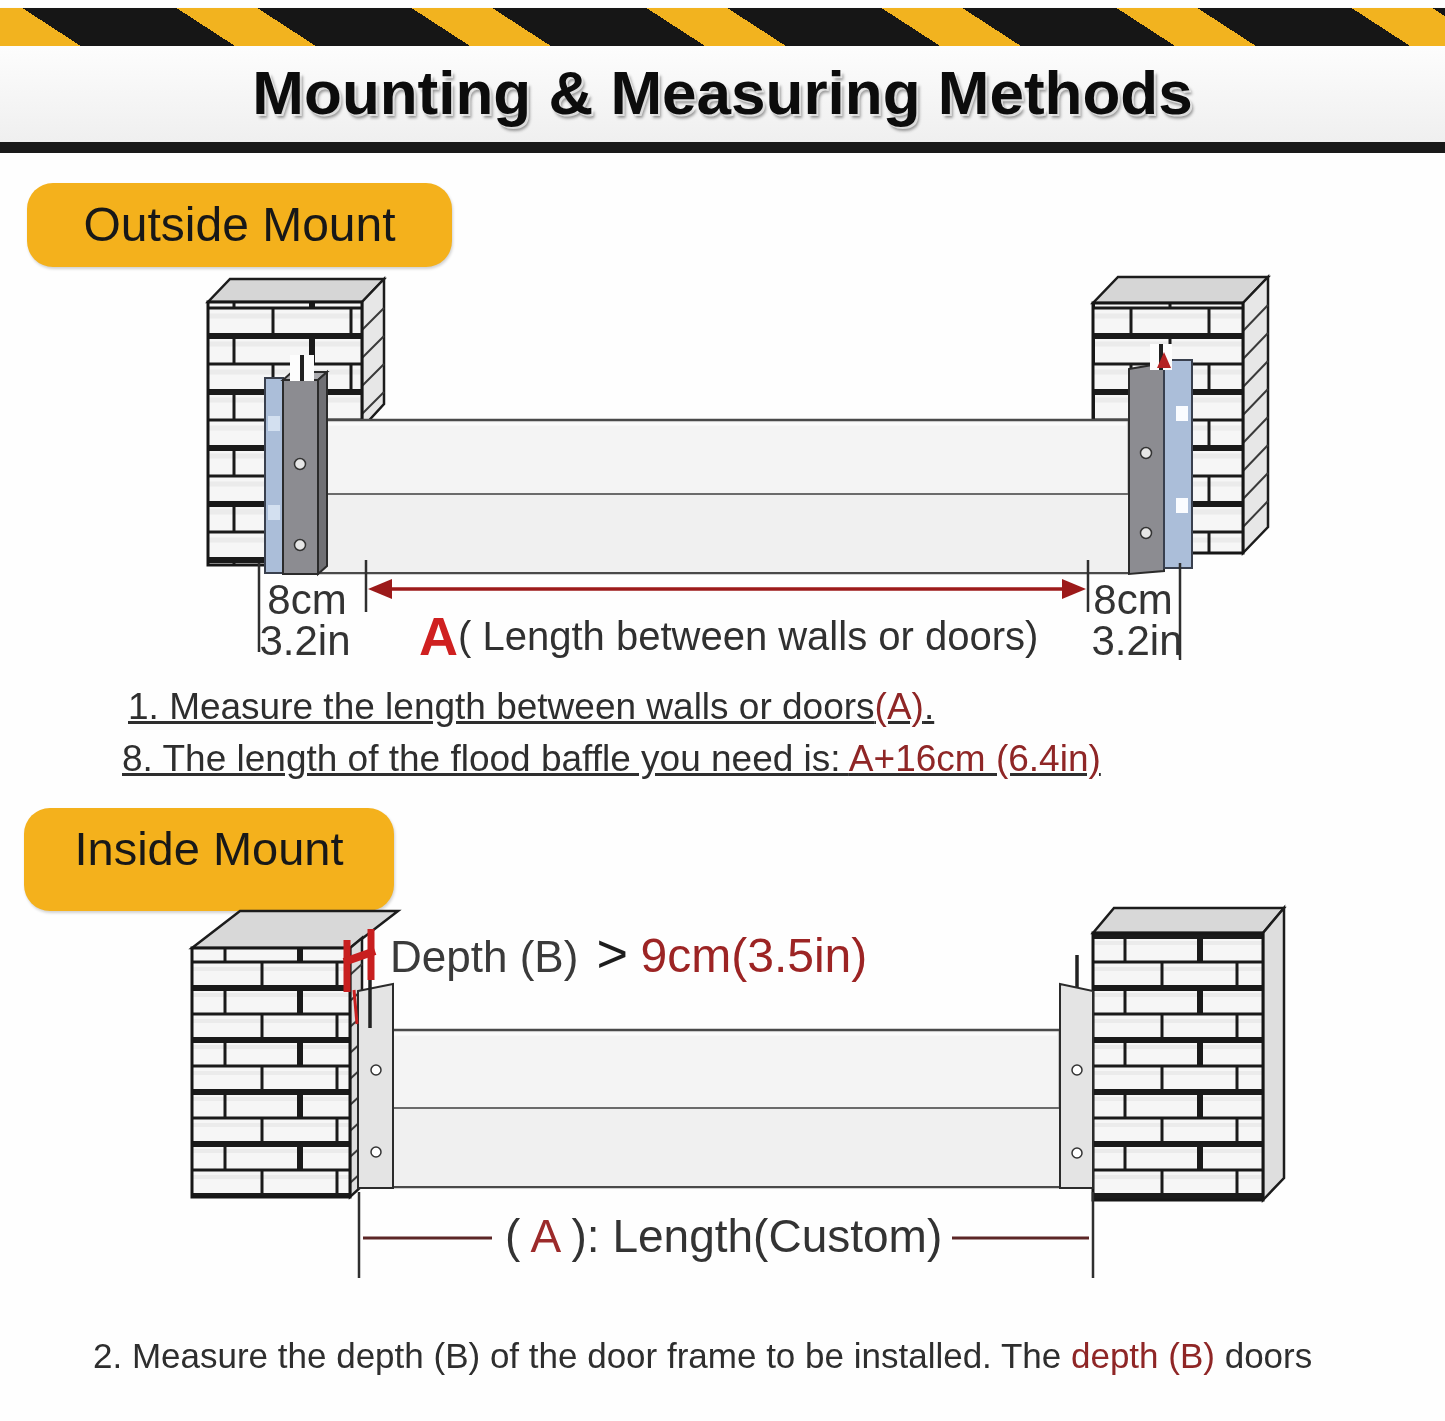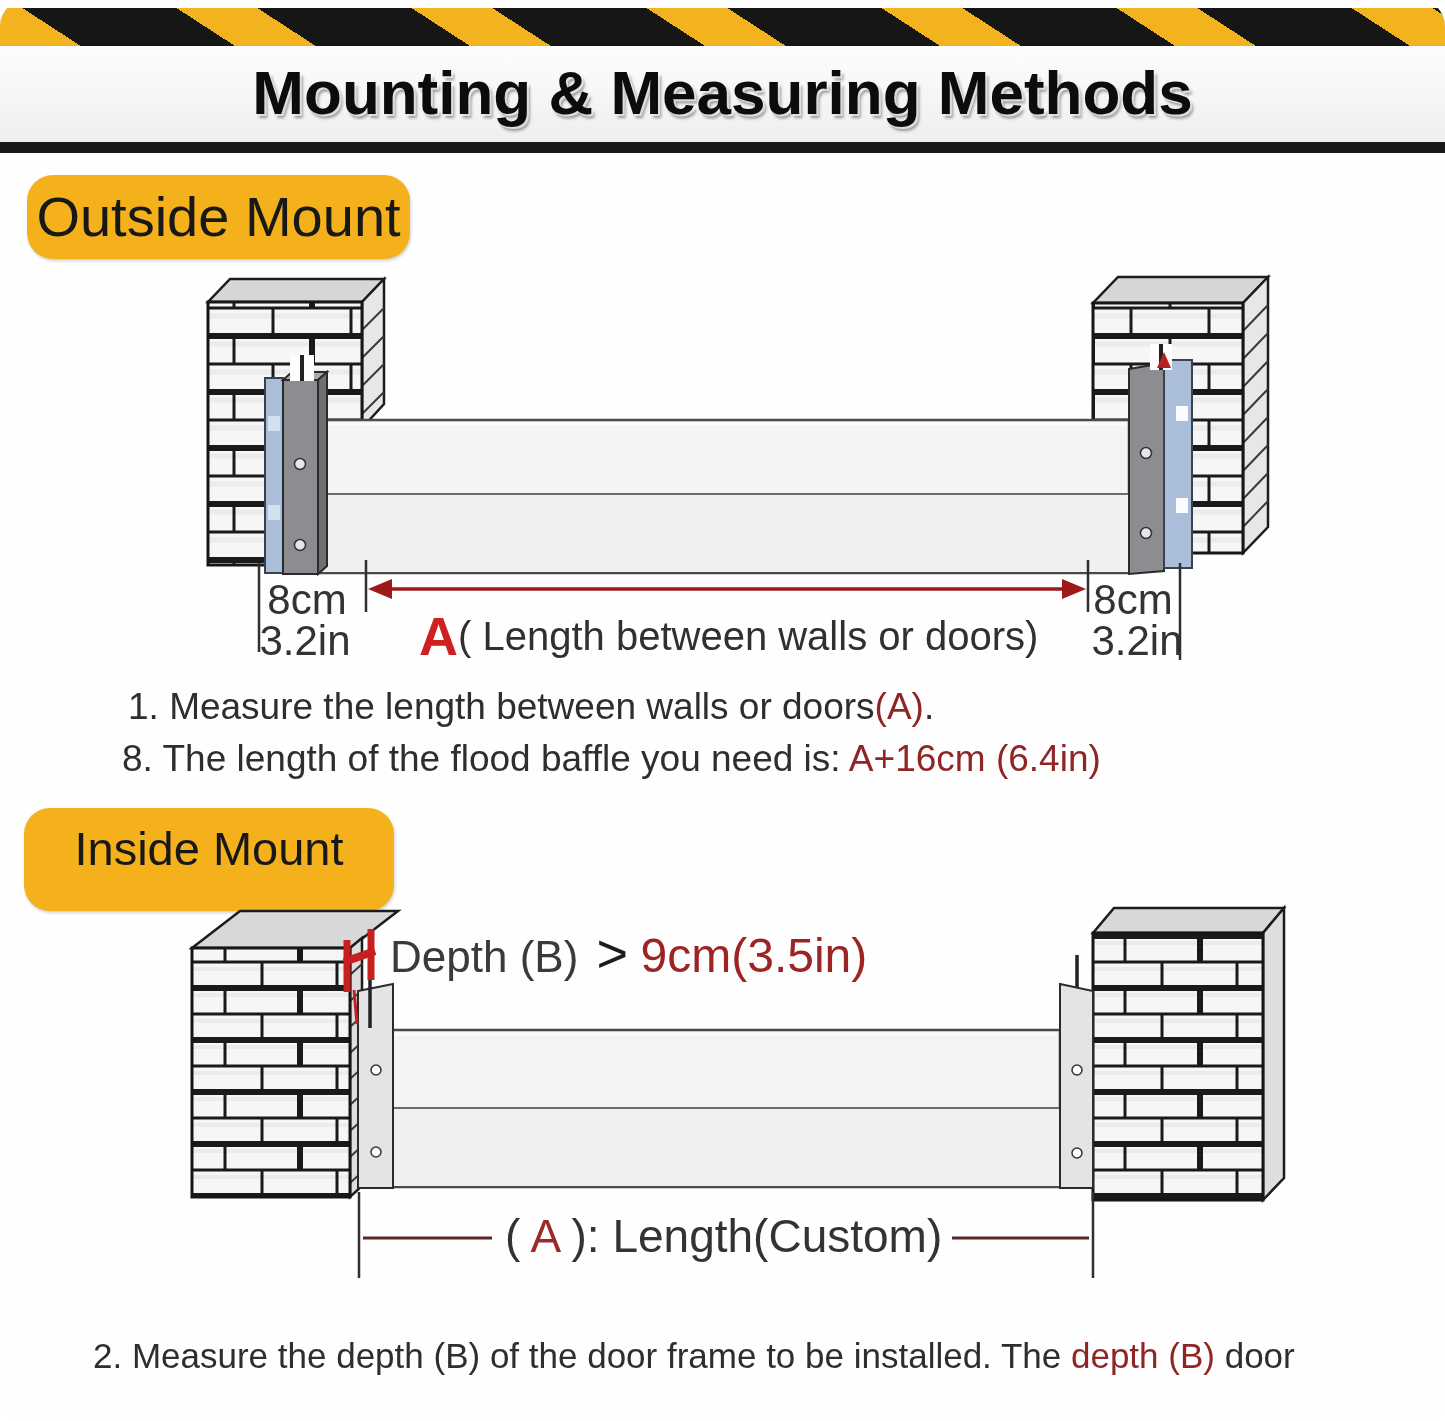--- a/index.html
+++ b/index.html
@@ -1,31 +1,31 @@
 <!DOCTYPE html>
 <html><head>
 <meta charset="utf-8">
 <style>
   html,body{margin:0;padding:0;background:#ffffff;}
   .page{position:relative;width:1445px;height:1421px;background:#fefefe;overflow:hidden;
-        font-family:"Liberation Sans",sans-serif;border-radius:26px;}
+        font-family:"Liberation Sans",sans-serif;}
   .tape{position:absolute;left:0;top:8px;width:1445px;height:38px;
         background:repeating-linear-gradient(33deg,#f2b31f 0 44px,#161616 44px 128px);
         box-shadow:0 2px 3px rgba(0,0,0,.28);}
   .title-band{position:absolute;left:0;top:46px;width:1445px;height:96px;
         background:linear-gradient(180deg,#fdfdfd,#efefef);}
   .page-title{position:absolute;left:0;top:57px;width:1445px;text-align:center;
         font-size:62px;font-weight:bold;color:#0c0c0c;letter-spacing:0px;
         text-shadow:2px 2px 0 rgba(255,255,255,.65),3px 4px 3px rgba(40,40,40,.45);}
   .black-bar{position:absolute;left:0;top:142px;width:1445px;height:11px;background:#191919;}
   .badge{position:absolute;background:#f4b11c;border-radius:26px;color:#181818;
         text-align:center;box-shadow:1px 2px 3px rgba(0,0,0,.18);}
-  .badge.outside{left:27px;top:175px;width:383px;height:84px;line-height:84px;font-size:56px;}
+  .badge.outside{left:27px;top:183px;width:425px;height:84px;line-height:84px;font-size:48px;}
   .badge.inside{left:24px;top:808px;width:370px;height:103px;line-height:81px;font-size:47px;}
-  .steps{position:absolute;font-size:37px;color:#2e2e2e;white-space:nowrap;}
+  .steps{position:absolute;font-size:37px;color:#2e2e2e;white-space:nowrap;text-decoration:underline;}
   .steps-bottom{position:absolute;font-size:35px;color:#2e2e2e;white-space:nowrap;}
   .red-txt{color:#8f2626;}
   svg{position:absolute;left:0;top:0;}
   svg text{font-family:"Liberation Sans",sans-serif;}
 </style>
 </head>
 <body>
 
 <div class="page">
 
@@ -192,16 +192,16 @@
   </svg>
 
   <div class="steps" style="left:128px;top:686px;">
     <span>1. Measure the length between walls or doors</span><span class="red-txt">(A)</span><span>.</span>
   </div>
   <div class="steps" style="left:122px;top:738px;">
     <span>8. The length of the flood baffle you need is: </span><span class="red-txt">A+16cm (6.4in)</span>
   </div>
 
   <div class="steps-bottom" style="left:93px;top:1336px;">
-    <span>2. Measure the depth (B) of the door frame to be installed. The </span><span class="red-txt">depth (B)</span><span> door</span>
+    <span>2. Measure the depth (B) of the door frame to be installed. The </span><span class="red-txt">depth (B)</span><span> doors</span>
   </div>
 
 </div>
 
 </body></html>

